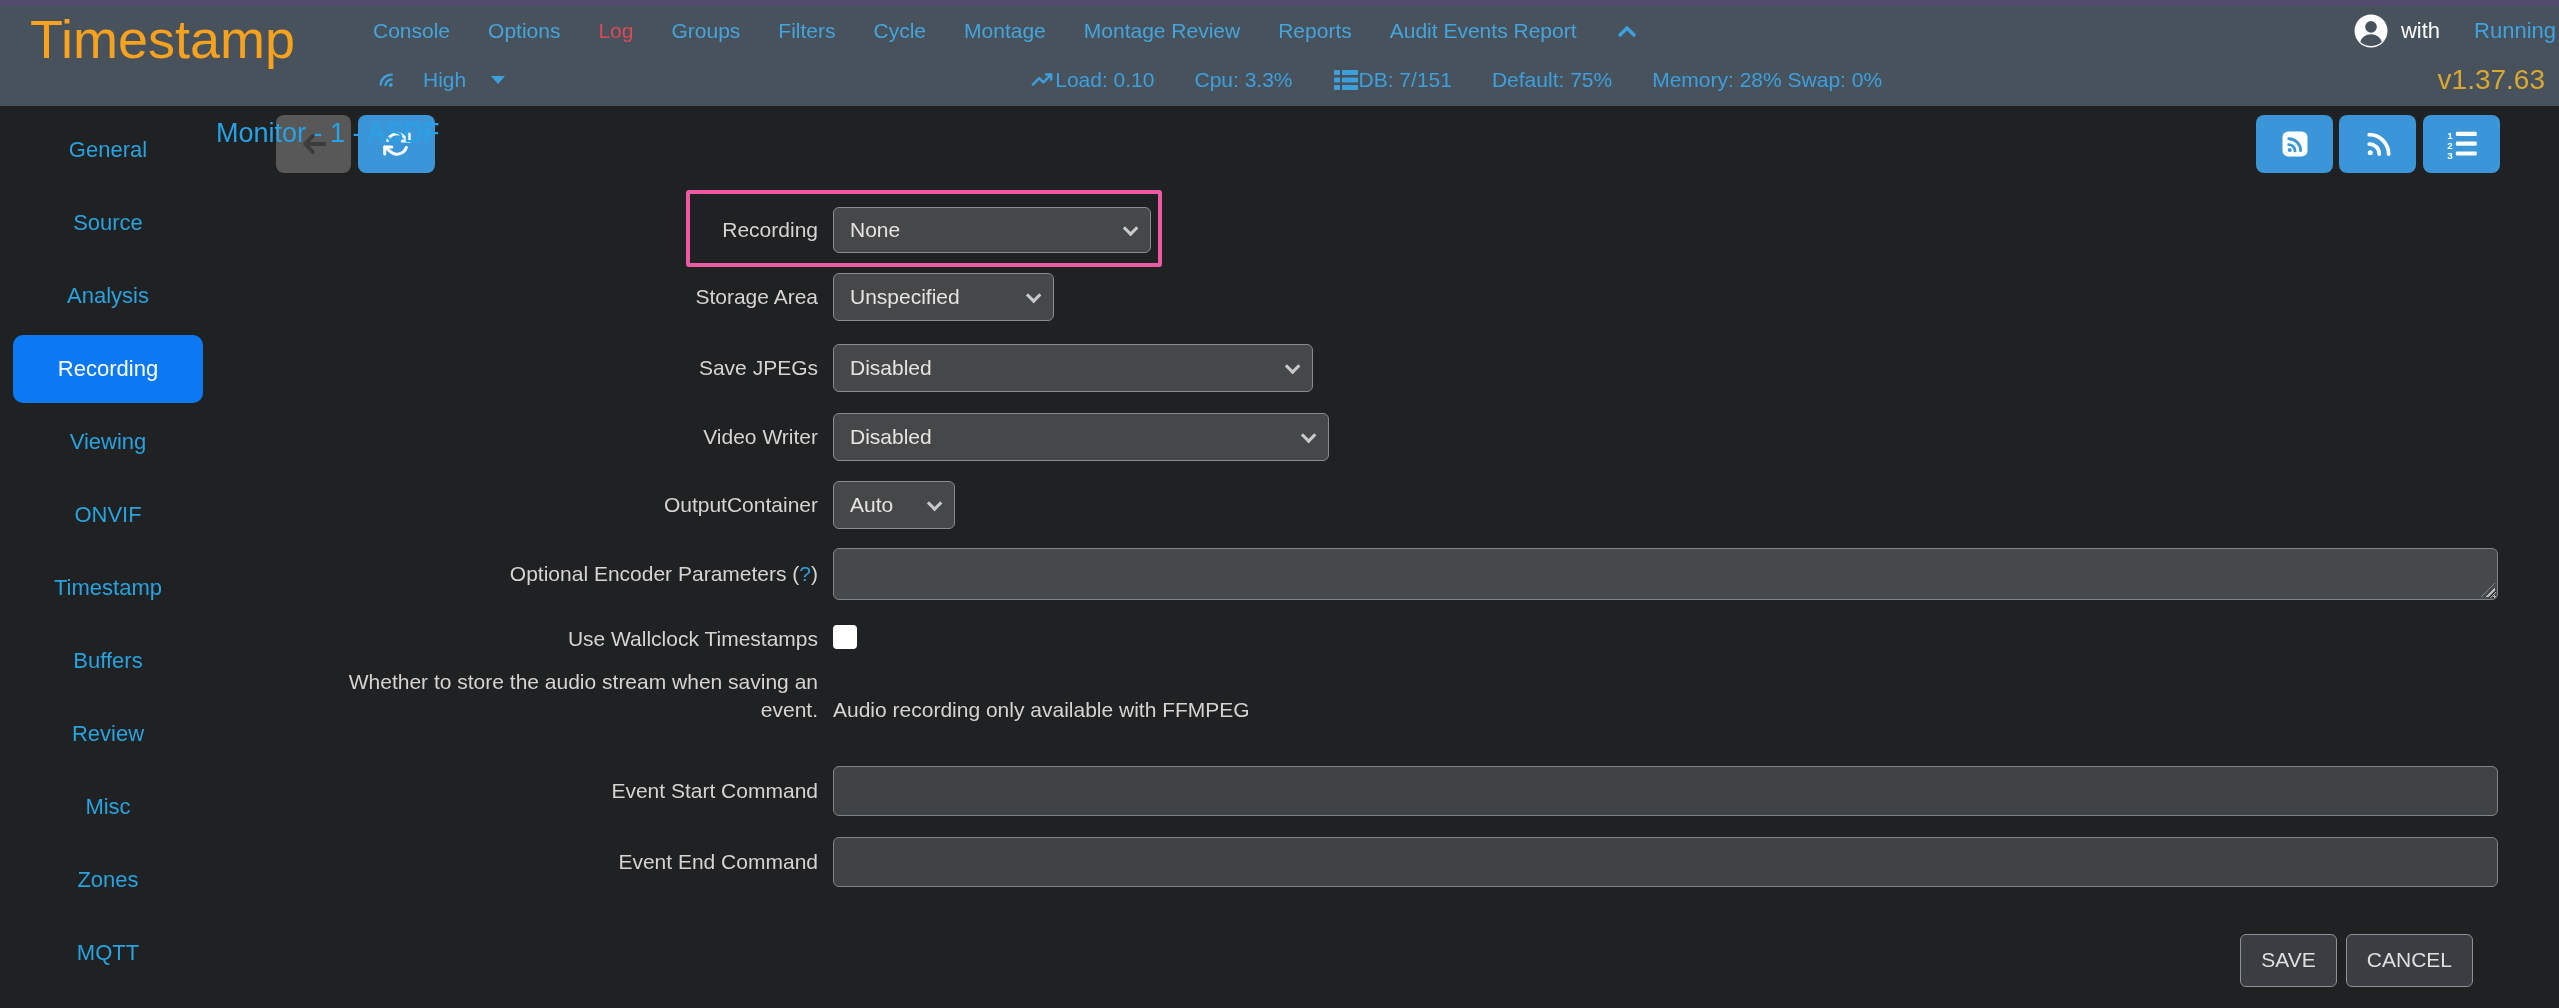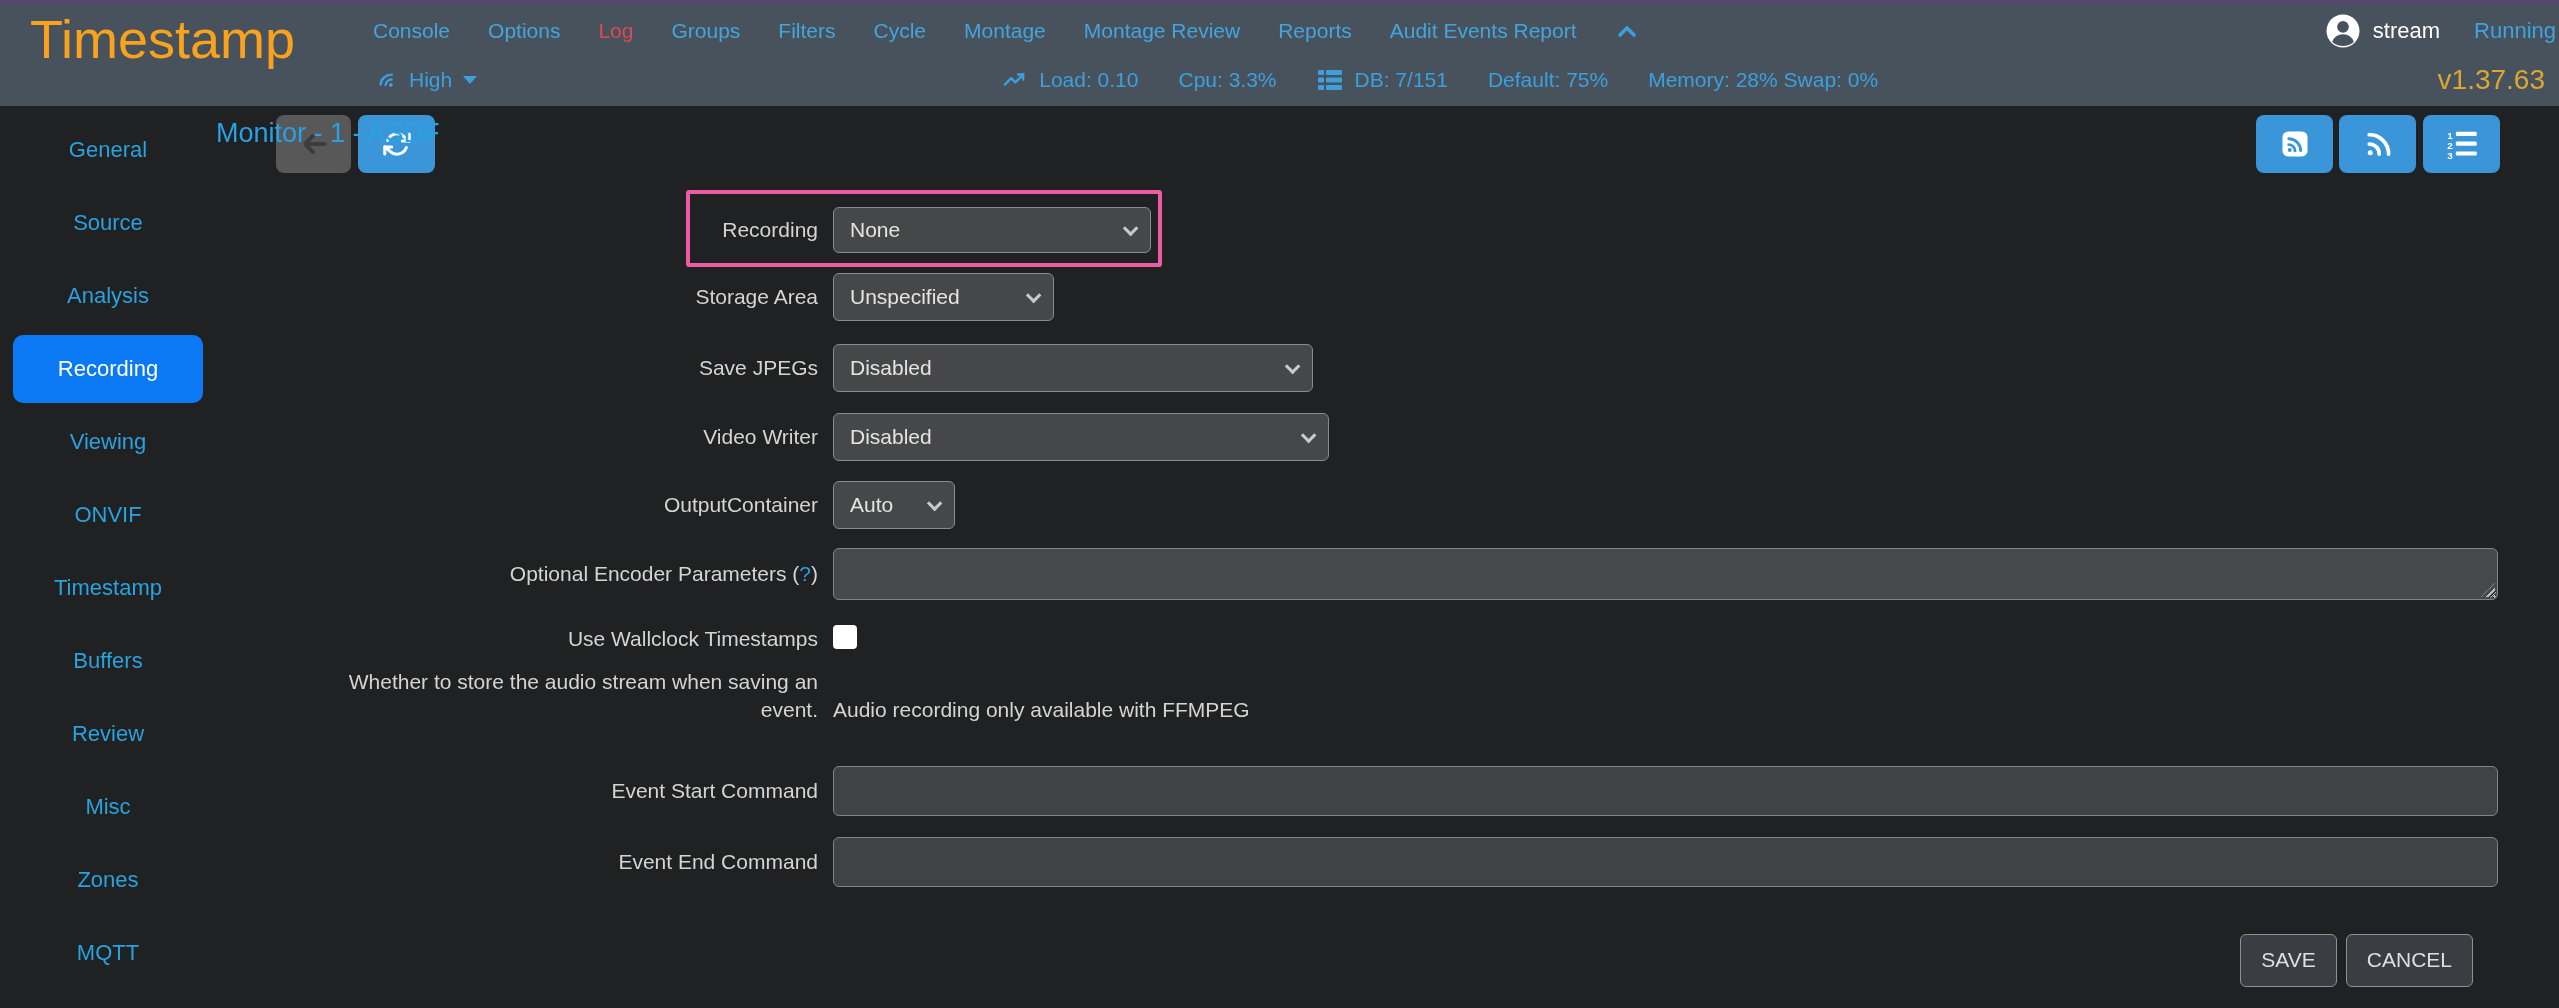--- a/index.html
+++ b/index.html
@@ -9,25 +9,25 @@
   
   .navbar { position:relative; width:100%; height:106px; background:#47525d; }
   .top-strip { height:6px; width:100%; background:#534b6b; }
   .brand { position:absolute; left:30px; top:8px; font-size:54px; line-height:62px;
            color:#f8a21d; font-weight:400; letter-spacing:0; cursor:pointer; }
   .nav-center { position:absolute; left:373px; top:6px; right:470px; }
   .nav-row1 { height:50px; display:flex; align-items:center; gap:38px; }
   .nav-link { color:#45a4db; font-size:21px; text-decoration:none; cursor:pointer; white-space:nowrap; }
   .nav-link.red { color:#dc4a57; }
   .nav-row2 { height:48px; display:flex; align-items:center; color:#3da0dd; font-size:21px; }
-  .bw-group { display:flex; align-items:center; gap:9px; cursor:pointer; }
+  .bw-group { display:flex; align-items:center; gap:23px; cursor:pointer; }
   .caret-down { width:0; height:0; border-left:7px solid transparent; border-right:7px solid transparent;
                 border-top:8px solid #3da0dd; margin-left:2px; }
   .stats { display:flex; align-items:center; gap:40px; margin-left:524px; }
-  .stat { display:flex; align-items:center; gap:12px; white-space:nowrap; }
+  .stat { display:flex; align-items:center; gap:0; white-space:nowrap; }
   .nav-right { position:absolute; right:0; top:6px; width:460px; }
   .nav-right .r1 { height:50px; display:flex; align-items:center; justify-content:flex-end;
                    gap:12px; padding-right:3px; }
   .admin-name { color:#ffffff; font-size:22px; }
   .running { color:#3fa3e0; font-size:22px; margin-left:22px; cursor:pointer; }
   .nav-right .r2 { height:48px; display:flex; align-items:center; justify-content:flex-end; padding-right:14px; }
   .version { color:#dba733; font-size:28px; cursor:pointer; }
   .icon { display:inline-flex; align-items:center; justify-content:center; }
 
   
@@ -178,21 +178,21 @@
 
   <div class="nav-right">
     <div class="r1">
       <span class="icon">
         <svg width="36" height="36" viewBox="0 0 24 24">
           <circle cx="12" cy="12" r="11" fill="#ffffff"></circle>
           <circle cx="12" cy="9.2" r="3.9" fill="#47525d"></circle>
           <path d="M4.8 19.3a7.6 7.6 0 0 1 14.4 0 11 11 0 0 1-14.4 0z" fill="#47525d"></path>
         </svg>
       </span>
-      <span class="admin-name">stream</span>
+      <span class="admin-name">with</span>
       <span class="running">Running</span>
     </div>
     <div class="r2">
       <span class="version">v1.37.63</span>
     </div>
   </div>
 </header>
 
 <div class="wrap">
 

